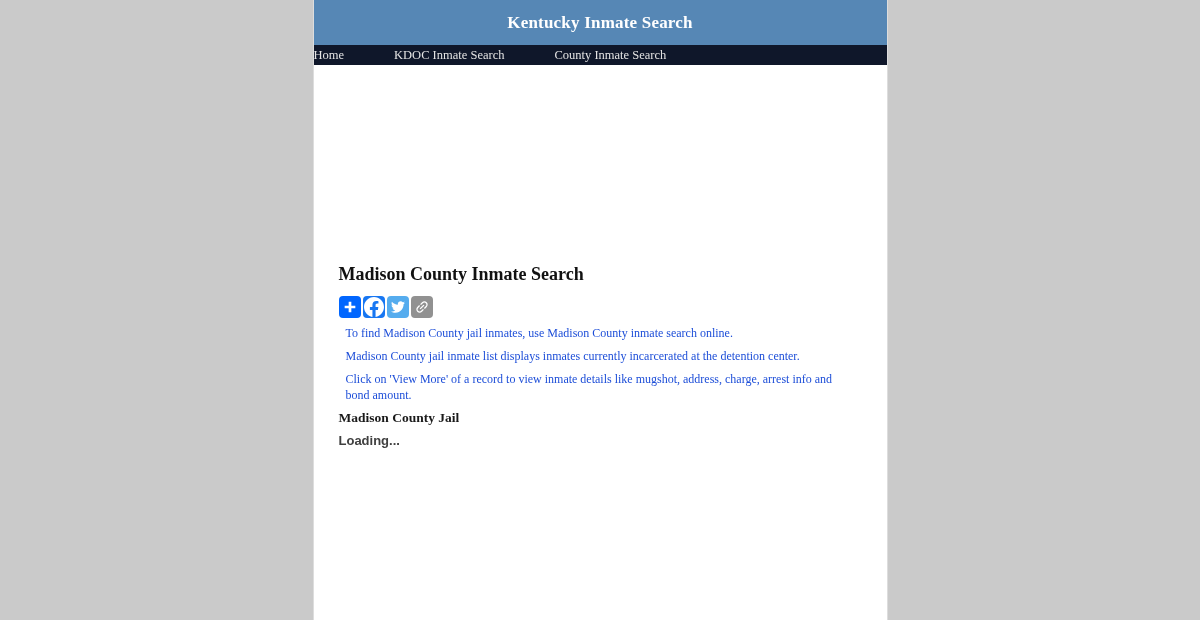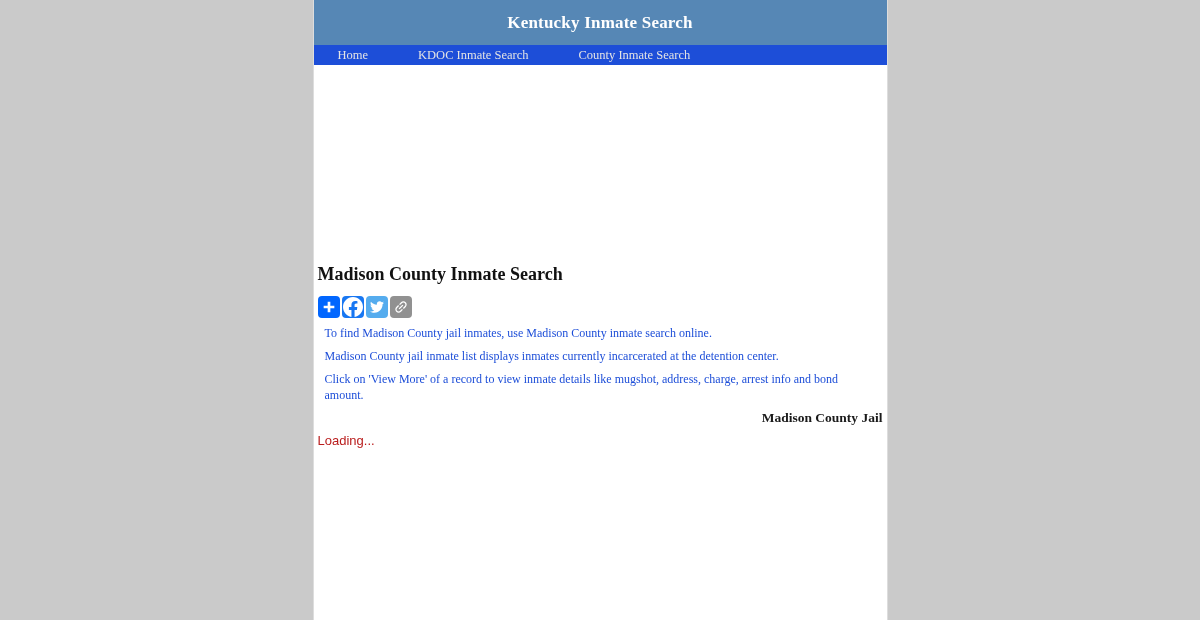--- a/index.html
+++ b/index.html
@@ -27,40 +27,39 @@
     justify-content: center;
   }
   .site-title {
     margin: 0;
     color: #ffffff;
     font-size: 17px;
     font-weight: bold;
     letter-spacing: 0.2px;
   }
   .nav {
-    background: #1d4ed8;
+    background: #0f172a;
     height: 20px;
     display: flex;
     align-items: center;
-    padding-left: 24px;
     gap: 50px;
   }
   .nav a {
     color: #e4e4e4;
     font-size: 12.5px;
     line-height: 20px;
     text-decoration: none;
     cursor: pointer;
     white-space: nowrap;
   }
   .ad-space {
     height: 199px;
   }
   .content {
-    padding: 0 4px;
+    padding: 0 25px;
   }
   .page-heading {
     font-size: 18px;
     font-weight: bold;
     color: #111111;
     margin: 0 0 11px 0;
   }
   .share-row {
     display: flex;
     gap: 2px;
@@ -81,36 +80,36 @@
   .share-btn.twitter  { background: #55acee; }
   .share-btn.copylink { background: #919191; }
   .intro p {
     margin: 7px;
     font-size: 12px;
     line-height: 16px;
     color: #1d4ed8;
   }
   .jail-info {
     margin-top: 5px;
-    text-align: right;
   }
   .jail-info p {
     margin: 0;
     font-size: 13.5px;
     line-height: 16px;
     color: #1a1a1a;
   }
   .jail-name {
     font-weight: bold;
   }
   .loading {
     margin-top: 7px;
     font-family: "Liberation Sans", "DejaVu Sans", sans-serif;
     font-size: 13px;
-    color: #b91c1c;
+    color: #404040;
+    font-weight: bold;
   }
 </style>
 </head>
 <body>
 
 <div class="page">
 
   <header class="header">
     <h1 class="site-title">Kentucky Inmate Search</h1>
   </header>

